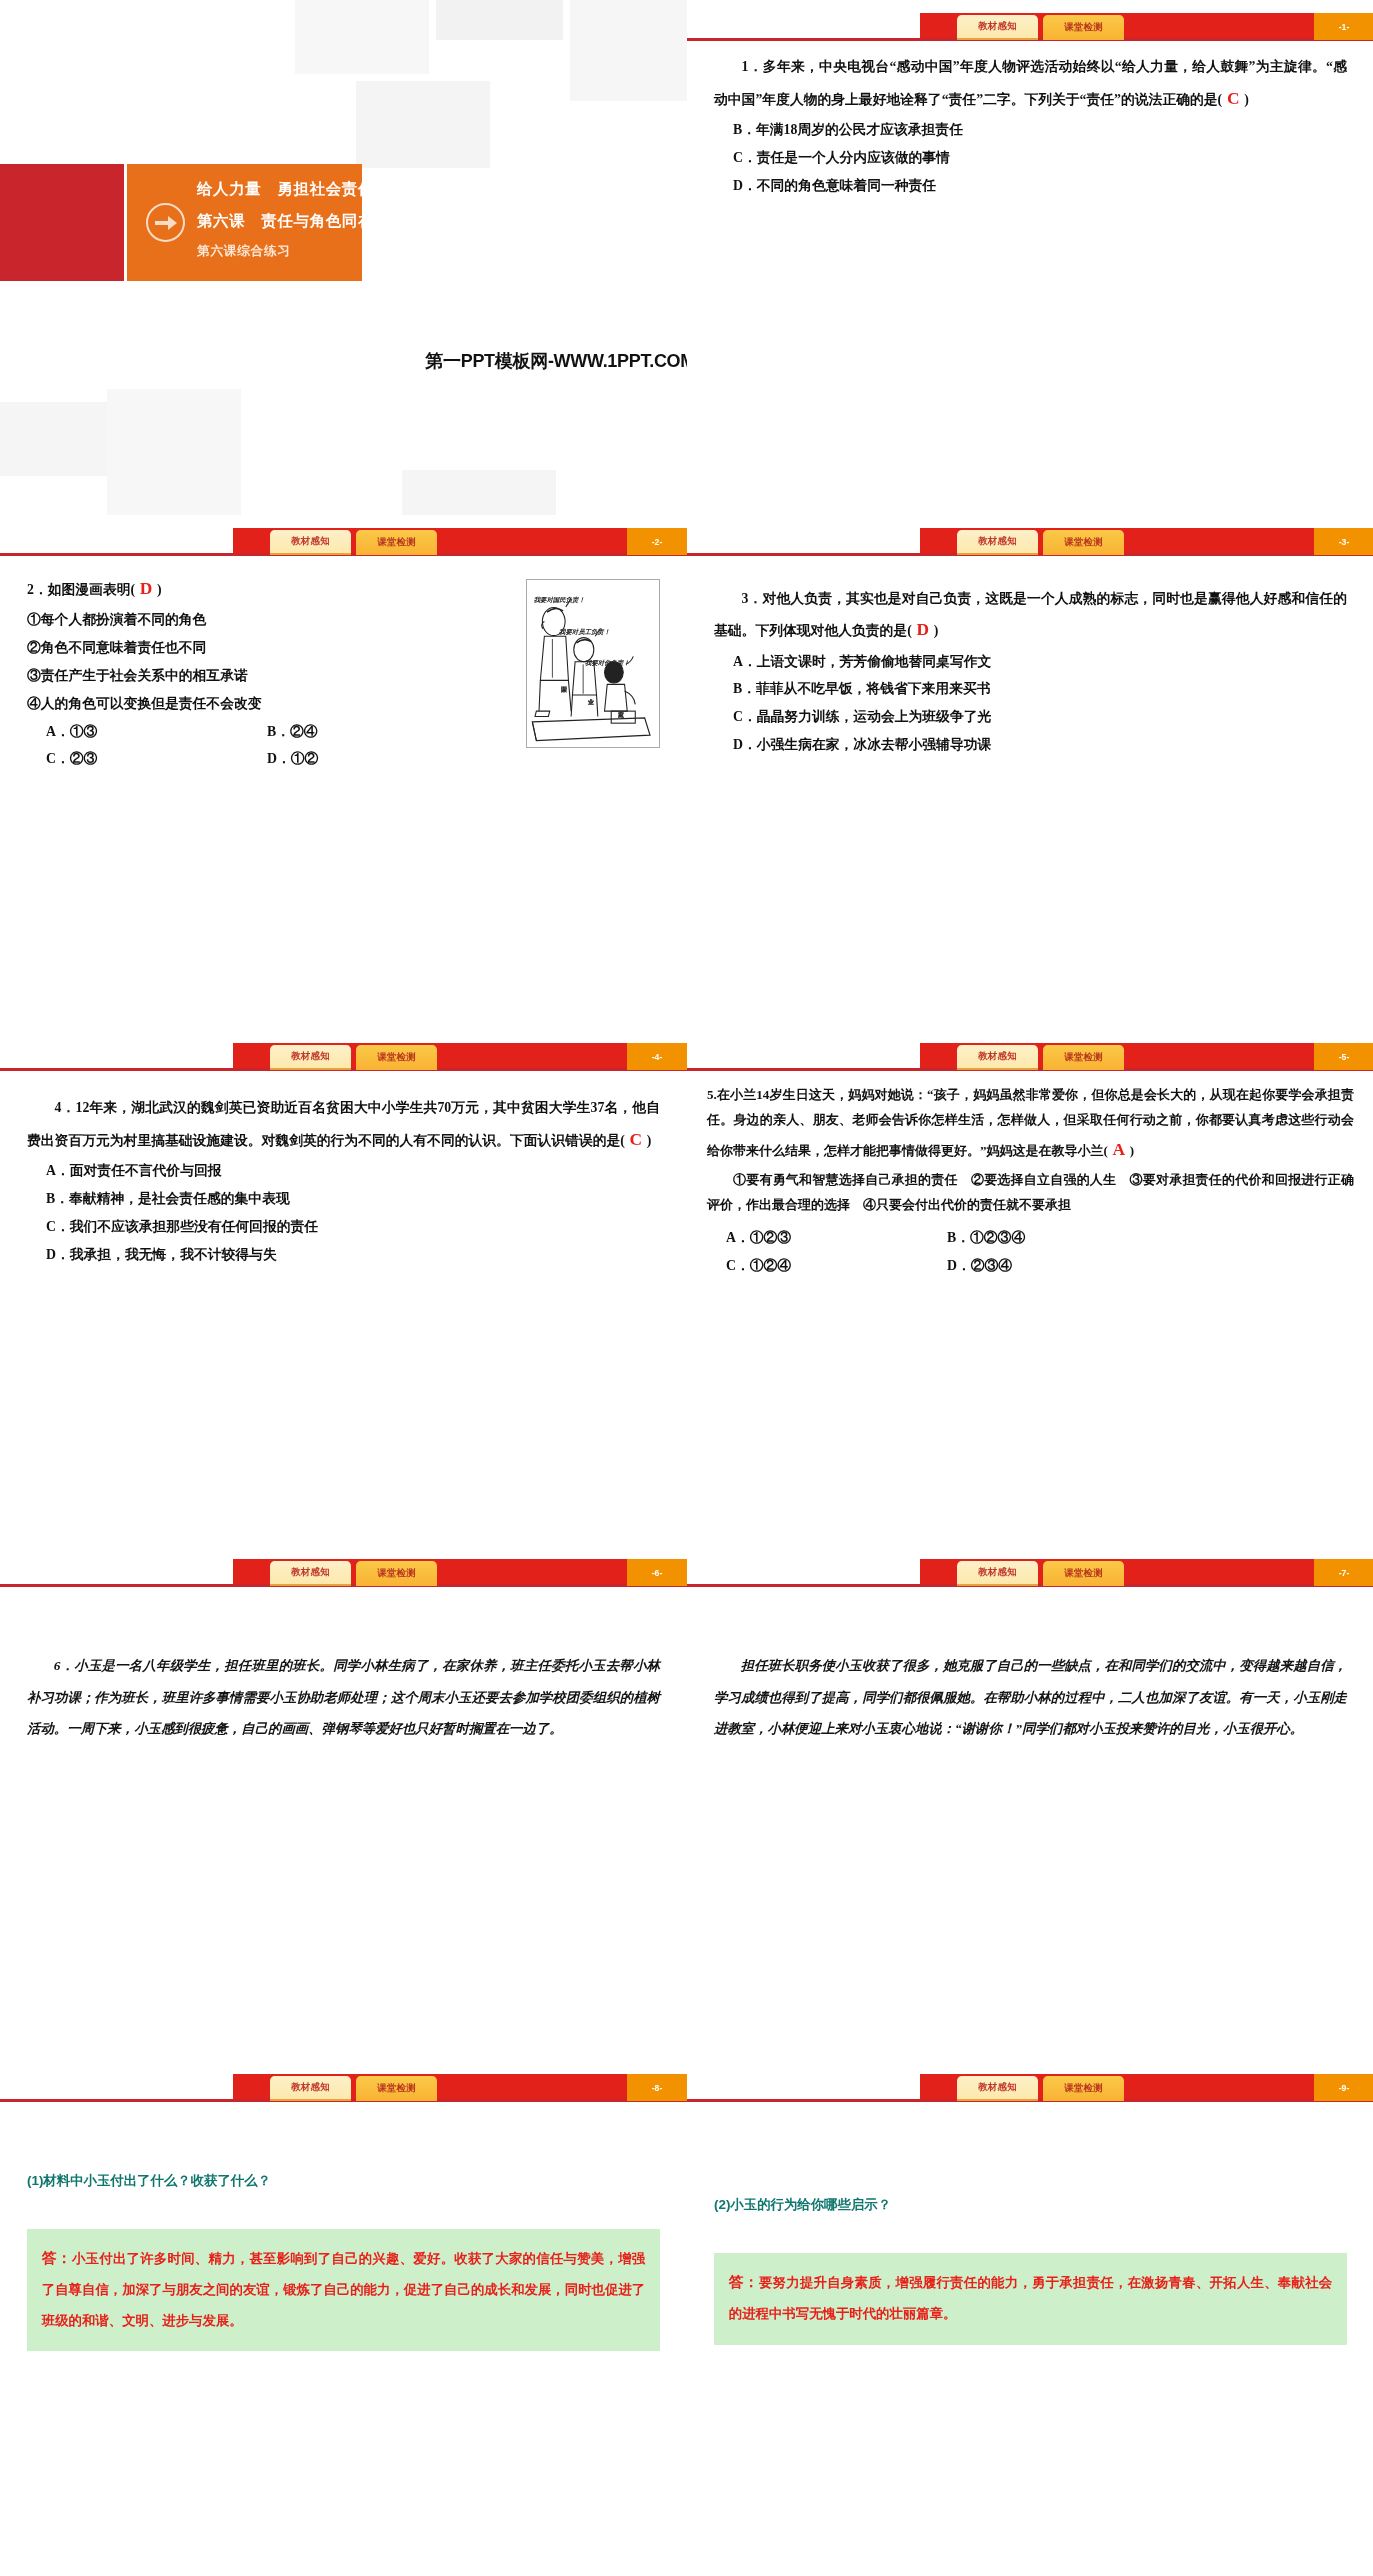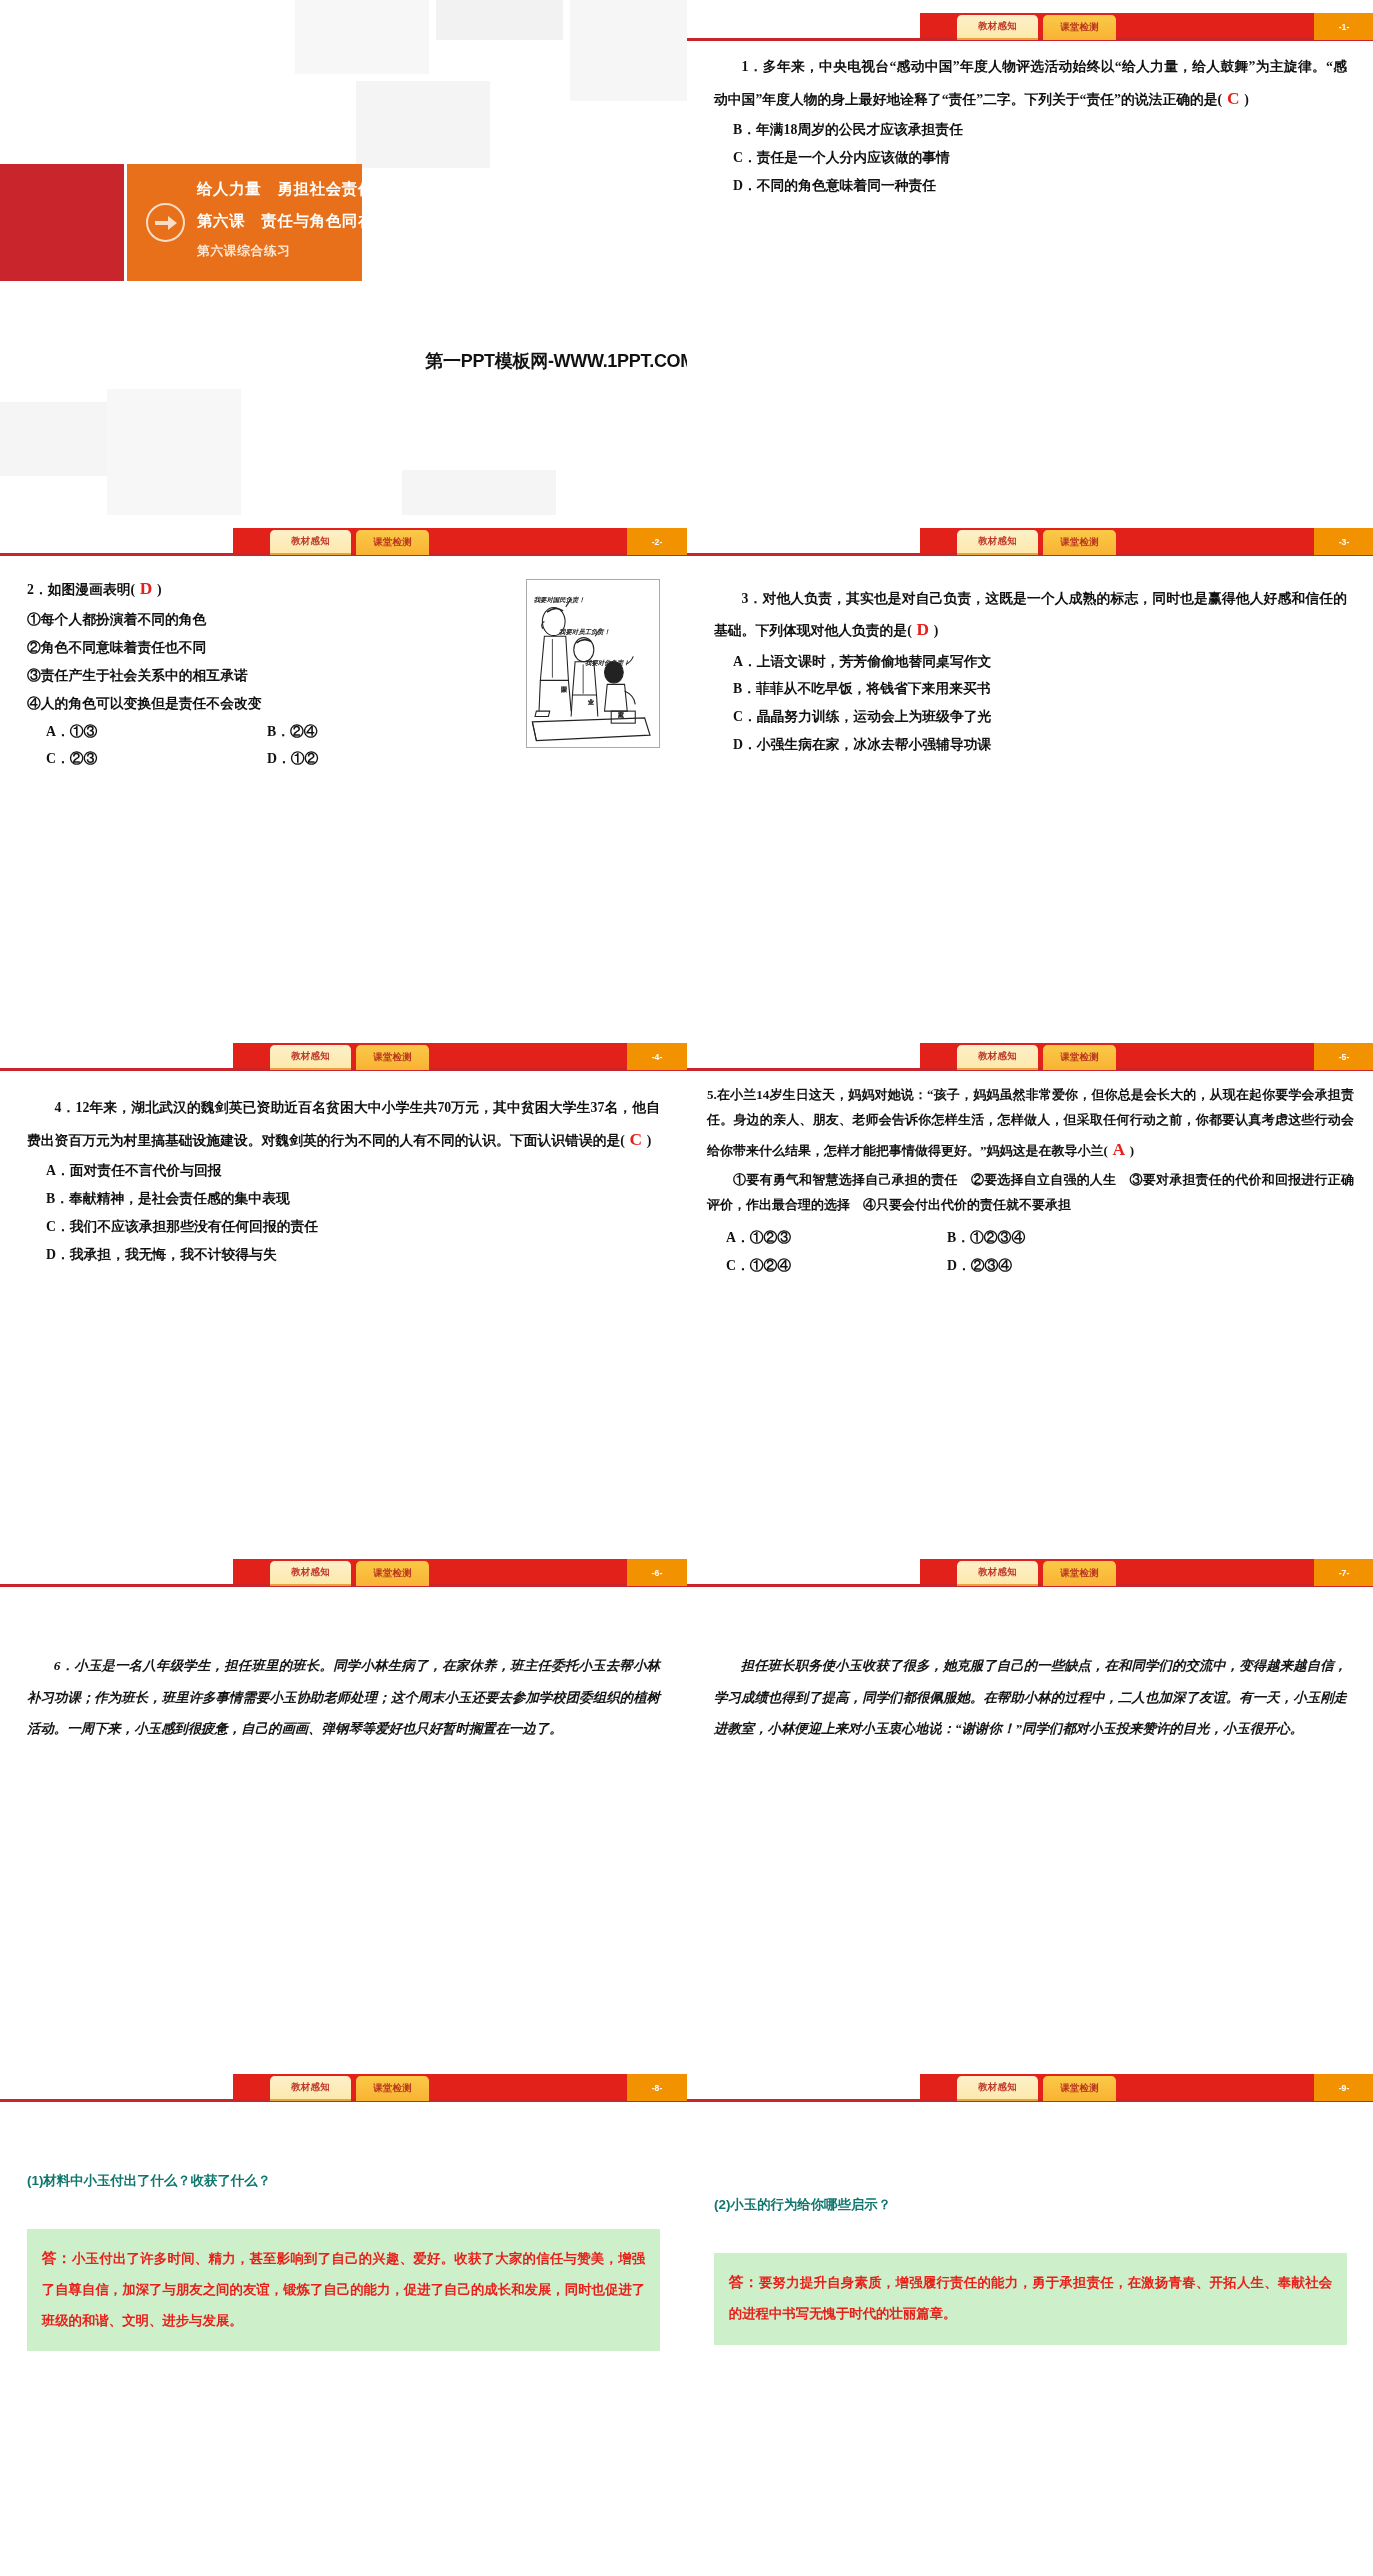--- a/index.html
+++ b/index.html
@@ -107,21 +107,21 @@
     font-weight: bold; font-size: 9.4px; color: #c0392b;
     letter-spacing: 0.3px;
     margin-left: 29px;
   }
   .tab-1 {
     left: 241px; width: 81px;
     background: linear-gradient(#fdf0c9, #fde9ad);
     border-bottom: 2px solid #e8a33d;
   }
   .tab-2 {
-    left: 327px; width: 73px;
+    left: 327px; width: 81px;
     background: linear-gradient(#fbc948, #f9b233);
     color: #b8341f;
   }
 
   
   .body {
     position: absolute; left: 0; top: 44px;
     width: 687px; height: 471px;
     padding: 0 27px;
   }

